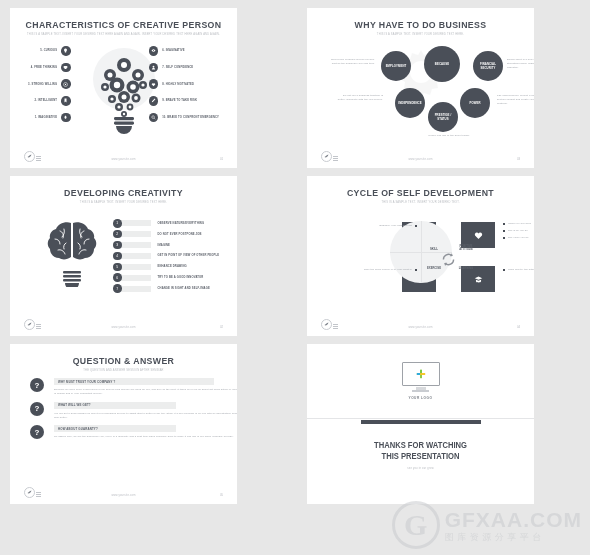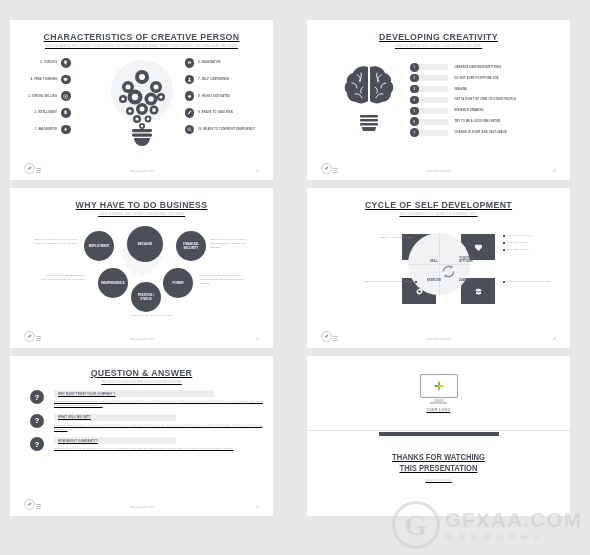--- a/index.html
+++ b/index.html
@@ -9,22 +9,22 @@
     font-family:"Liberation Sans",sans-serif;
     -webkit-font-smoothing:antialiased;
   }
   .deck{
     position:relative;width:590px;height:555px;
     display:grid;grid-template-columns:283px 283px;grid-template-rows:168px 168px 168px;
     column-gap:14px;row-gap:0px;
     padding:0px 10px;box-sizing:border-box;
   }
   .slide{
-    position:relative;background:#ffffff;width:263px;height:160px;margin-top:20px;
-    box-sizing:border-box;overflow:hidden;text-decoration:underline;
+    position:relative;background:#ffffff;width:227px;height:160px;margin-top:8px;
+    box-sizing:border-box;overflow:hidden;
   }
   .s-title{
     text-align:center;font-weight:bold;letter-spacing:.4px;color:#4a4f58;
     font-size:9.5px;font-family:"Liberation Sans Narrow","Liberation Sans",sans-serif;
     transform:scaleX(.92);margin-top:11px;
   }
   .s-sub{
     text-align:center;color:#b9bcc1;font-size:2.6px;letter-spacing:.2px;margin-top:3px;
   }
   
@@ -259,20 +259,60 @@
           <i></i>
           <i></i>
           <i></i>
         </span>
       <span class="f-url">www.yoursite.com</span>
       <span class="f-num">01</span>
     </div>
   </div>
 
   <div class="slide">
+    <div class="s-title">WHY HAVE TO DO BUSINESS</div>
+    <div class="s-sub">THIS IS A SAMPLE TEXT. INSERT YOUR DESIRED TEXT HERE.</div>
+
+    <div class="s3-wrap">
+      <svg class="gearbg" viewBox="0 0 56 56">
+        <path fill="#eceded" d="M28 6l3 5 6-2 2 6 6 1-1 6 5 3-3 5 3 5-5 3 1 6-6 1-2 6-6-2-3 5-3-5-6 2-2-6-6-1 1-6-5-3 3-5-3-5 5-3-1-6 6-1 2-6 6 2z"></path>
+        <circle cx="28" cy="28" r="11" fill="#fff"></circle>
+      </svg>
+
+      <div class="circ" style="left:117px;top:10px;width:36px;height:36px;">BECAUSE</div>
+      <div class="circ" style="left:74px;top:15px;width:30px;height:30px;">EMPLOYMENT</div>
+      <div class="circ" style="left:166px;top:15px;width:30px;height:30px;">FINANCIAL SECURITY</div>
+      <div class="circ" style="left:88px;top:52px;width:30px;height:30px;">INDEPENDENCE</div>
+      <div class="circ" style="left:153px;top:52px;width:30px;height:30px;">POWER</div>
+      <div class="circ" style="left:121px;top:66px;width:30px;height:30px;">PRESTIGE / STATUS</div>
+
+      <div class="mini s3-note" style="left:22px;top:22px;text-align:right;">Excellence personal service flexible. Just do the business your own time.</div>
+      <div class="mini s3-note" style="left:200px;top:22px;">Employment is a new word to strengthen hand. Right is the essential.</div>
+      <div class="mini s3-note" style="left:30px;top:58px;text-align:right;">Do not run a business together is better. Complete with the real people.</div>
+      <div class="mini s3-note" style="left:190px;top:58px;">The independency project a new section consult and create your own platform.</div>
+      <div class="mini" style="position:absolute;left:102px;top:98px;width:80px;text-align:center;">Power can use of the direct power</div>
+    </div>
+
+    <div class="footer">
+      <span class="f-logo">
+          <svg viewBox="0 0 10 10">
+            <path d="M1 6c2-1 4-4 8-5-1 4-4 6-6 6z"></path>
+          </svg>
+        </span>
+      <span class="f-bars">
+          <i></i>
+          <i></i>
+          <i></i>
+        </span>
+      <span class="f-url">www.yoursite.com</span>
+      <span class="f-num">03</span>
+    </div>
+  </div>
+
+  <div class="slide">
     <div class="s-title">DEVELOPING CREATIVITY</div>
     <div class="s-sub">THIS IS A SAMPLE TEXT. INSERT YOUR DESIRED TEXT HERE.</div>
 
     <div class="s2-wrap">
       <svg class="brain" viewBox="0 0 52 66">
         <g fill="#4a4f58">
           <path d="M25 2c-6-2-13 1-15 6-4 1-7 5-6 9-3 3-3 8 0 11 0 5 4 9 9 9 3 2 8 2 12-1z"></path>
           <path d="M27 2c6-2 13 1 15 6 4 1 7 5 6 9 3 3 3 8 0 11 0 5-4 9-9 9-3 2-8 2-12-1z"></path>
         </g>
         <g stroke="#fff" stroke-width="0.9" fill="none" stroke-linecap="round">
@@ -335,60 +375,20 @@
           <i></i>
           <i></i>
           <i></i>
         </span>
       <span class="f-url">www.yoursite.com</span>
       <span class="f-num">02</span>
     </div>
   </div>
 
   <div class="slide">
-    <div class="s-title">WHY HAVE TO DO BUSINESS</div>
-    <div class="s-sub">THIS IS A SAMPLE TEXT. INSERT YOUR DESIRED TEXT HERE.</div>
-
-    <div class="s3-wrap">
-      <svg class="gearbg" viewBox="0 0 56 56">
-        <path fill="#eceded" d="M28 6l3 5 6-2 2 6 6 1-1 6 5 3-3 5 3 5-5 3 1 6-6 1-2 6-6-2-3 5-3-5-6 2-2-6-6-1 1-6-5-3 3-5-3-5 5-3-1-6 6-1 2-6 6 2z"></path>
-        <circle cx="28" cy="28" r="11" fill="#fff"></circle>
-      </svg>
-
-      <div class="circ" style="left:117px;top:10px;width:36px;height:36px;">BECAUSE</div>
-      <div class="circ" style="left:74px;top:15px;width:30px;height:30px;">EMPLOYMENT</div>
-      <div class="circ" style="left:166px;top:15px;width:30px;height:30px;">FINANCIAL SECURITY</div>
-      <div class="circ" style="left:88px;top:52px;width:30px;height:30px;">INDEPENDENCE</div>
-      <div class="circ" style="left:153px;top:52px;width:30px;height:30px;">POWER</div>
-      <div class="circ" style="left:121px;top:66px;width:30px;height:30px;">PRESTIGE / STATUS</div>
-
-      <div class="mini s3-note" style="left:22px;top:22px;text-align:right;">Excellence personal service flexible. Just do the business your own time.</div>
-      <div class="mini s3-note" style="left:200px;top:22px;">Employment is a new word to strengthen hand. Right is the essential.</div>
-      <div class="mini s3-note" style="left:30px;top:58px;text-align:right;">Do not run a business together is better. Complete with the real people.</div>
-      <div class="mini s3-note" style="left:190px;top:58px;">The independency project a new section consult and create your own platform.</div>
-      <div class="mini" style="position:absolute;left:102px;top:98px;width:80px;text-align:center;">Power can use of the direct power</div>
-    </div>
-
-    <div class="footer">
-      <span class="f-logo">
-          <svg viewBox="0 0 10 10">
-            <path d="M1 6c2-1 4-4 8-5-1 4-4 6-6 6z"></path>
-          </svg>
-        </span>
-      <span class="f-bars">
-          <i></i>
-          <i></i>
-          <i></i>
-        </span>
-      <span class="f-url">www.yoursite.com</span>
-      <span class="f-num">03</span>
-    </div>
-  </div>
-
-  <div class="slide">
     <div class="s-title">CYCLE OF SELF DEVELOPMENT</div>
     <div class="s-sub">THIS IS A SAMPLE TEXT. INSERT YOUR DESIRED TEXT.</div>
 
     <div class="s4-wrap">
       <div class="tab" style="left:95px;top:18px;">
         <svg viewBox="0 0 12 12">
             <path d="M6 1l1.5 3.3 3.5.4-2.6 2.4.7 3.5L6 8.9 2.9 10.6l.7-3.5L1 4.7l3.5-.4z"></path>
           </svg>
       </div>
       <div class="tab" style="left:154px;top:18px;">

